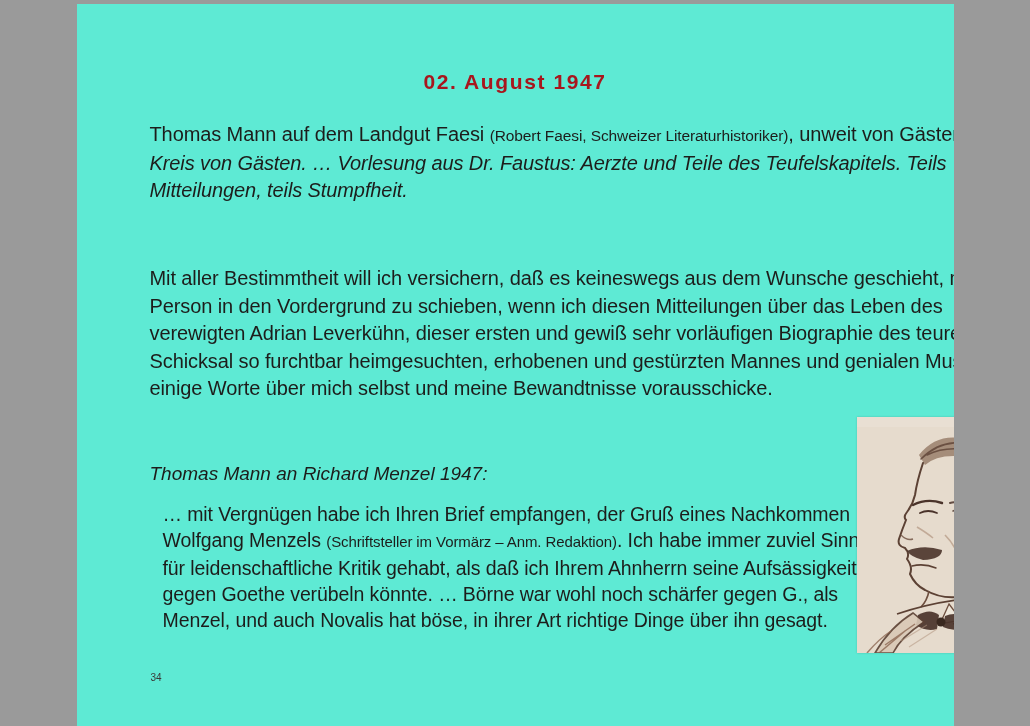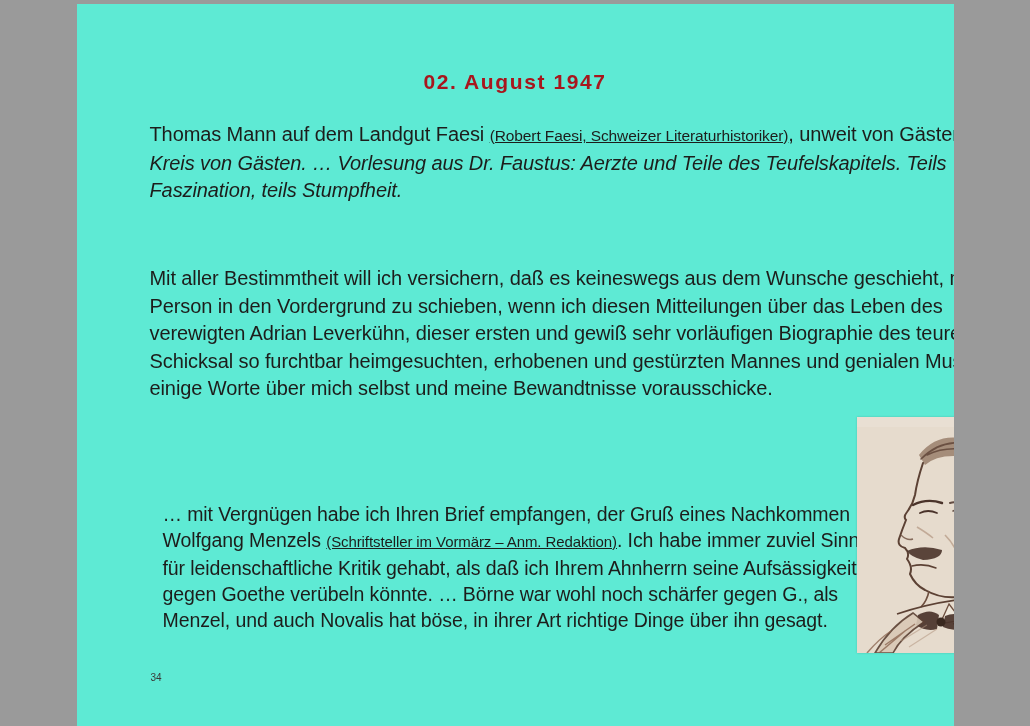--- a/index.html
+++ b/index.html
@@ -31,21 +31,20 @@
     width:885px;
     font-size:20px;
     line-height:27.5px;
     letter-spacing:-0.1px;
     margin:0;
   }
   .p1{top:117px;}
   .p2{top:261px;}
   .small-paren{
     font-size:15.5px;
-    text-decoration:underline;
   }
   .italic{font-style:italic;}
   .attribution{
     position:absolute;
     left:73px;top:459px;
     width:700px;
     font-size:19px;
     font-style:italic;
     margin:0;
   }
@@ -76,25 +75,26 @@
   }
 </style>
 </head>
 <body>
 
 <div class="page">
 
   <h1 class="title">02. August 1947</h1>
 
   <p class="para p1"><span>Thomas Mann auf dem Landgut Faesi </span><span class="small-paren">(Robert Faesi, Schweizer Literaturhistoriker)</span><span>, unweit von Gästen.</span><br>
-    <span class="italic">Kreis von Gästen. … Vorlesung aus Dr. Faustus: Aerzte und Teile des Teufelskapitels. Teils Faszination, teils Stumpfheit.</span>
+    <span class="italic">Kreis von Gästen. … Vorlesung aus Dr. Faustus: Aerzte und Teile des Teufelskapitels. Teils Mitteilungen, teils Stumpfheit.</span>
   </p>
 
   <p class="para p2">Mit aller Bestimmtheit will ich versichern, daß es keineswegs aus dem Wunsche geschieht, meine Person in den Vordergrund zu schieben, wenn ich diesen Mitteilungen über das Leben des verewigten Adrian Leverkühn, dieser ersten und gewiß sehr vorläufigen Biographie des teuren, vom Schicksal so furchtbar heimgesuchten, erhobenen und gestürzten Mannes und genialen Musikers, einige Worte über mich selbst und meine Bewandtnisse vorausschicke.</p>
 
+  <p class="attribution">Thomas Mann an Richard Menzel 1947:</p>
 
   <p class="p3"><span>… mit Vergnügen habe ich Ihren Brief empfangen, der Gruß eines Nachkommen Wolfgang Menzels </span><span class="small-paren">(Schriftsteller im Vormärz – Anm. Redaktion)</span><span>. Ich habe immer zuviel Sinn für leidenschaftliche Kritik gehabt, als daß ich Ihrem Ahnherrn seine Aufsässigkeit gegen Goethe verübeln könnte. … Börne war wohl noch schärfer gegen G., als Menzel, und auch Novalis hat böse, in ihrer Art richtige Dinge über ihn gesagt.</span>
   </p>
 
   <figure class="portrait">
     <svg viewBox="0 0 176 236" xmlns="http://www.w3.org/2000/svg">
 
       <rect x="0" y="0" width="176" height="236" fill="#e6dbcd"></rect>
       <rect x="0" y="0" width="176" height="10" fill="#e9dfd3"></rect>
 

